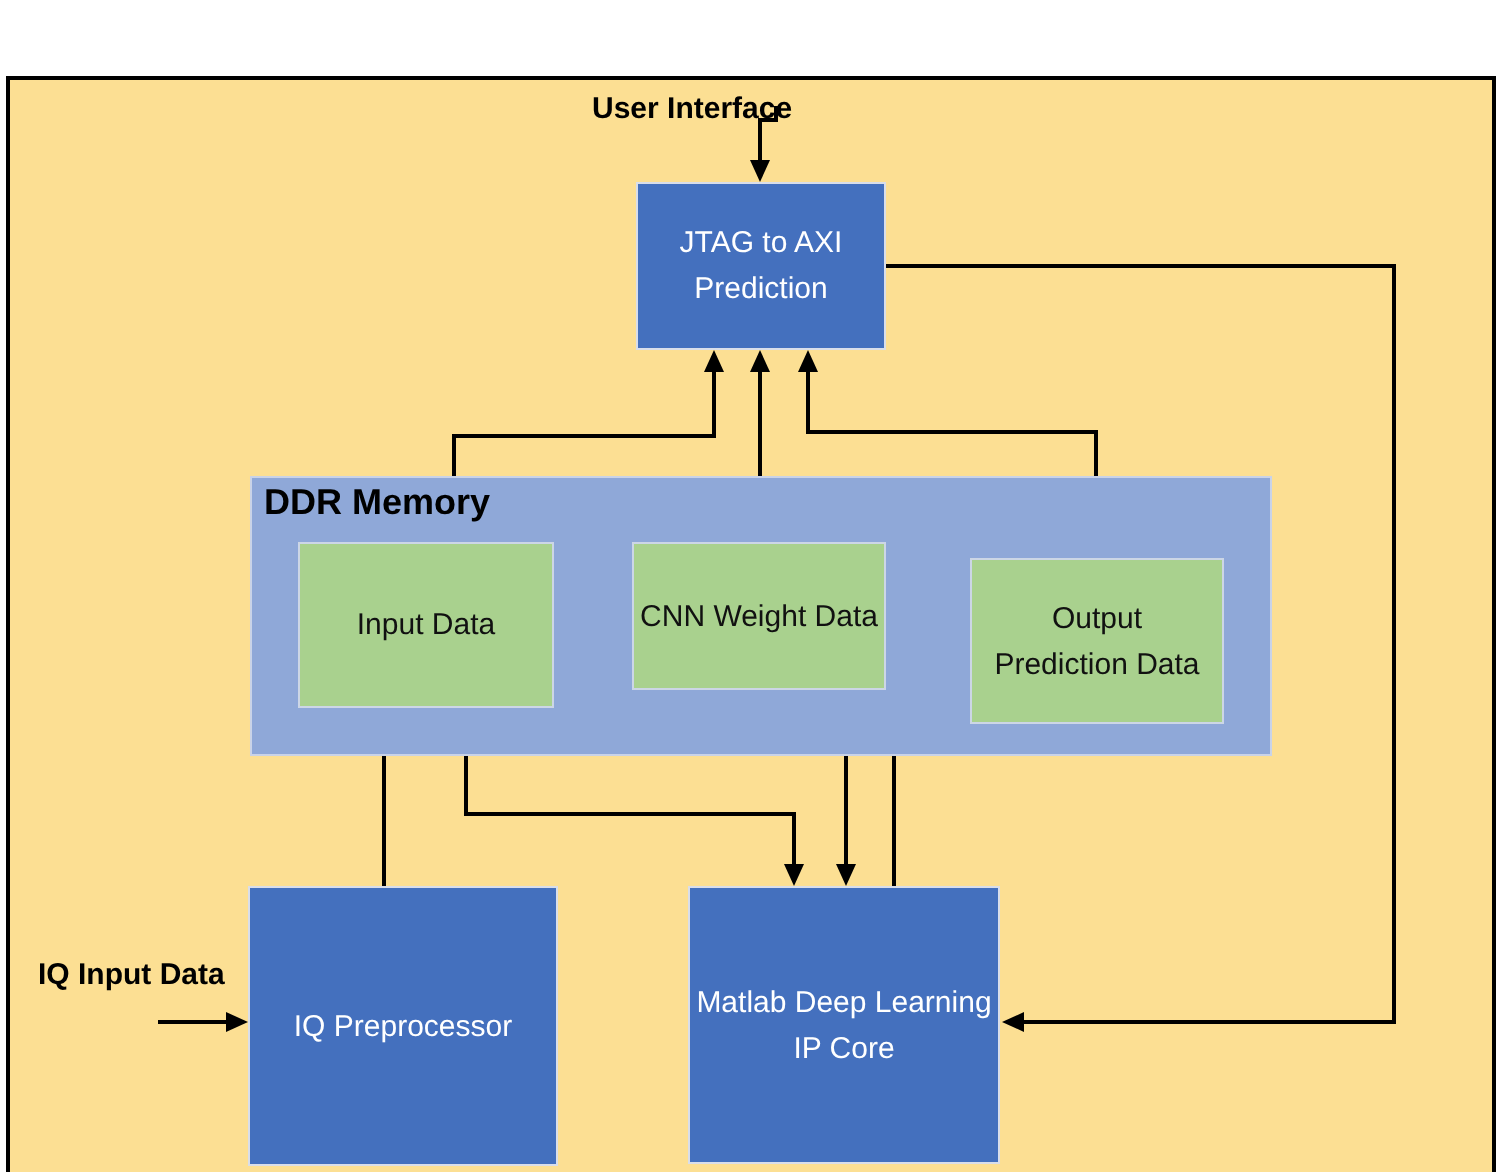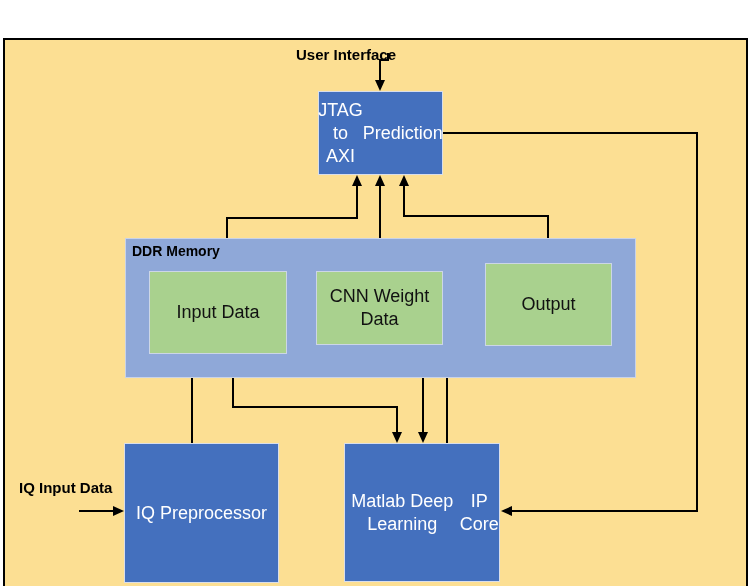--- a/index.html
+++ b/index.html
@@ -32,25 +32,25 @@
     fill: none;
   }
   svg.connectors path.arrowhead {
     fill: var(--connector, #000000);
     stroke: none;
   }
   .node {
     position: absolute;
     box-sizing: border-box;
     display: flex;
-    flex-direction: row;
+    flex-direction: column;
     align-items: center;
     justify-content: center;
     text-align: center;
-    font-size: 18px;
+    font-size: 15px;
     line-height: 23px;
   }
   .node-blue {
     background: var(--block-blue, #4470BE);
     color: #ffffff;
     border: 1px solid #d9deea;
   }
   .node-green {
     background: var(--block-green, #A9D18E);
     color: #111111;
@@ -61,38 +61,38 @@
     box-sizing: border-box;
     background: var(--ddr-fill, #8FA8D8);
     border: 1px solid #c9d3e8;
     left: 125px; top: 203px;
     width: 511px; height: 140px;
   }
   .ddr-label {
     position: absolute;
     left: 6px; top: 3px;
     font-weight: bold;
-    font-size: 14px;
+    font-size: 18px;
     color: #000000;
     line-height: 18px;
   }
   .float-label {
     position: absolute;
     font-weight: bold;
     font-size: 15px;
     color: #000000;
     line-height: 17px;
     white-space: nowrap;
   }
   #label-user-interface { left: 296px; top: 11px; }
   #label-iq-input       { left: 19px;  top: 444px; }
   #node-jtag   { left: 318px; top: 56px;  width: 125px; height: 84px; }
-  #node-input  { left: 149px; top: 236px; width: 138px; height: 83px; }
+  #node-input  { left: 149px; top: 236px; width: 128px; height: 83px; }
   #node-cnn    { left: 316px; top: 236px; width: 127px; height: 74px; }
-  #node-output { left: 485px; top: 228px; width: 127px; height: 83px; }
+  #node-output { left: 485px; top: 244px; width: 127px; height: 83px; }
   #node-iq     { left: 124px; top: 408px; width: 155px; height: 140px; }
   #node-matlab { left: 344px; top: 408px; width: 156px; height: 139px; }
 </style>
 </head>
 <body>
 
 <div class="stage">
 
   <div class="frame"></div>
 
@@ -165,20 +165,21 @@
   <div class="node node-green" id="node-input">
     <div>Input Data</div>
   </div>
 
   <div class="node node-green" id="node-cnn">
     <div>CNN Weight Data</div>
   </div>
 
   <div class="node node-green" id="node-output">
     <div>Output</div>
+    <div>Prediction Data</div>
   </div>
 
   <div class="float-label" id="label-iq-input">IQ Input Data</div>
 
   <div class="node node-blue" id="node-iq">
     <div>IQ Preprocessor</div>
   </div>
 
   <div class="node node-blue" id="node-matlab">
     <div>Matlab Deep Learning</div>

